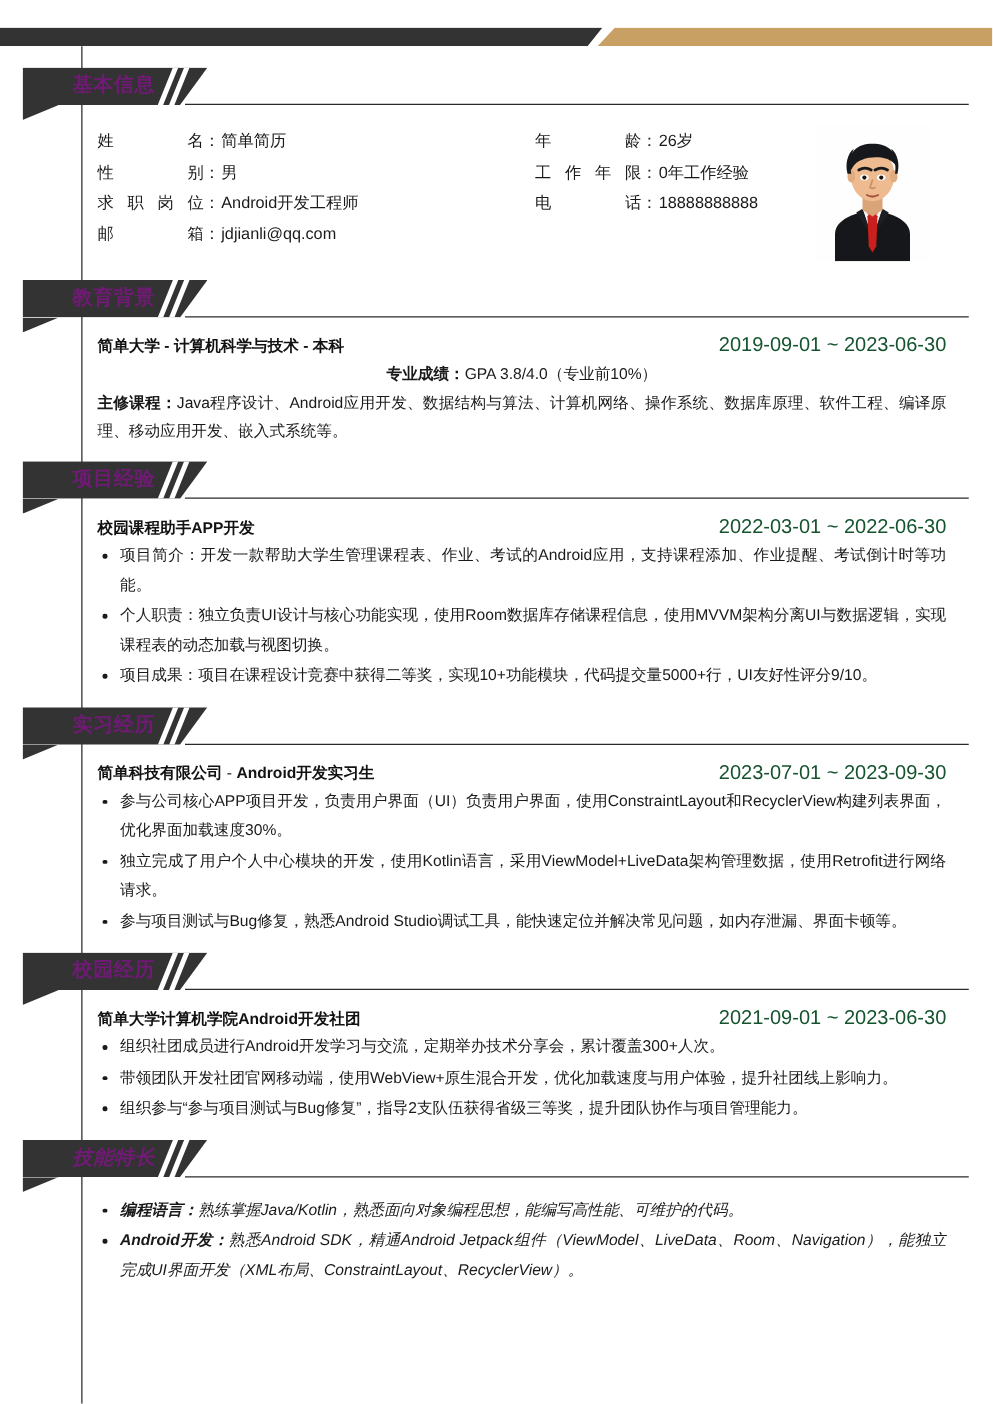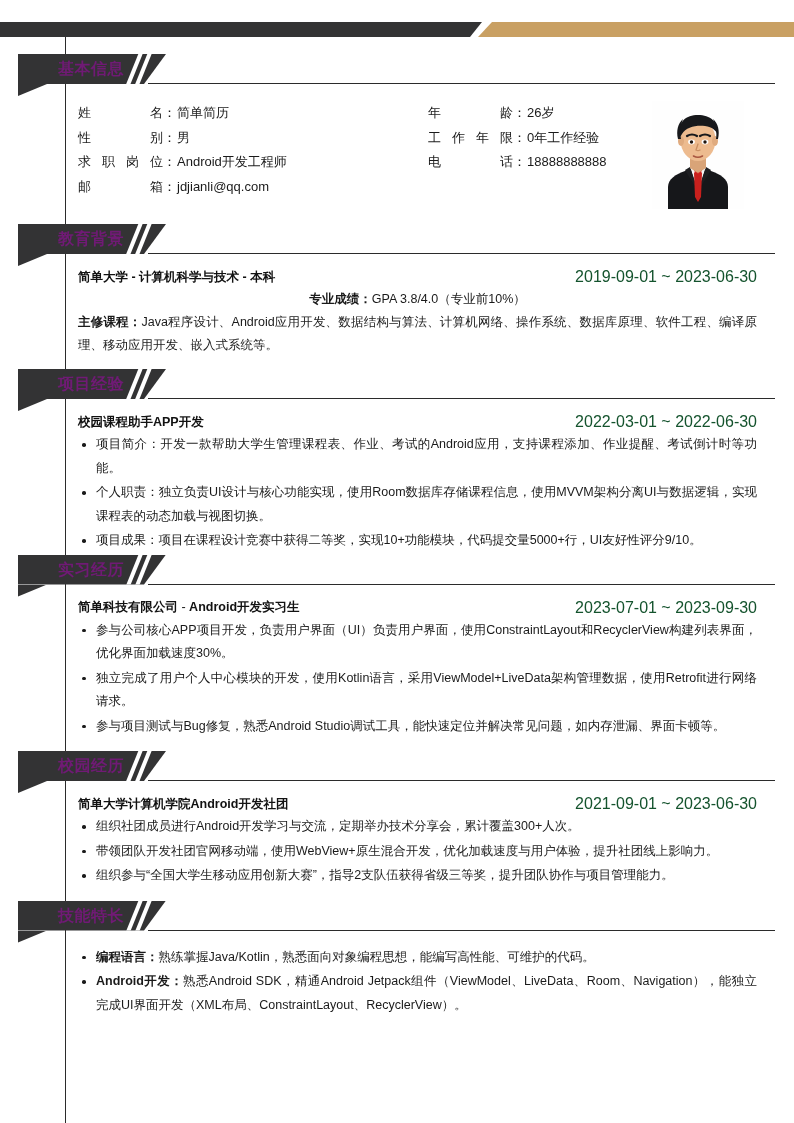--- a/index.html
+++ b/index.html
@@ -377,21 +377,21 @@
         <span class="entry-date">2022-03-01 ~ 2022-06-30</span>
       </div>
       <ul class="bullets">
         <li>项目简介：开发一款帮助大学生管理课程表、作业、考试的Android应用，支持课程添加、作业提醒、考试倒计时等功能。</li>
         <li>个人职责：独立负责UI设计与核心功能实现，使用Room数据库存储课程信息，使用MVVM架构分离UI与数据逻辑，实现课程表的动态加载与视图切换。</li>
         <li>项目成果：项目在课程设计竞赛中获得二等奖，实现10+功能模块，代码提交量5000+行，UI友好性评分9/10。</li>
       </ul>
     </div>
   </div>
 
-  <div class="section" style="margin-top:2px;">
+  <div class="section" style="margin-top:13px;">
     <div class="sec-head">
       <div class="sec-head-block"></div>
       <div class="sec-notch"></div>
       <div class="sec-title">实习经历</div>
       <div class="sec-rule"></div>
     </div>
     <div class="sec-body">
       <div class="entry-head">
         <span class="entry-title"><span>简单科技有限公司</span><span class="reg"> - </span><span>Android开发实习生</span></span>
         <span class="entry-date">2023-07-01 ~ 2023-09-30</span>
@@ -412,26 +412,26 @@
       <div class="sec-rule"></div>
     </div>
     <div class="sec-body">
       <div class="entry-head">
         <span class="entry-title">简单大学计算机学院Android开发社团</span>
         <span class="entry-date">2021-09-01 ~ 2023-06-30</span>
       </div>
       <ul class="bullets">
         <li>组织社团成员进行Android开发学习与交流，定期举办技术分享会，累计覆盖300+人次。</li>
         <li>带领团队开发社团官网移动端，使用WebView+原生混合开发，优化加载速度与用户体验，提升社团线上影响力。</li>
-        <li>组织参与“全国大学生移动应用创新大赛”，指导2支队伍获得省级三等奖，提升团队协作与项目管理能力。</li>
+        <li>组织参与“参与项目测试与Bug修复”，指导2支队伍获得省级三等奖，提升团队协作与项目管理能力。</li>
       </ul>
     </div>
   </div>
 
-  <div class="section" style="margin-top:13px;">
+  <div class="section" style="margin-top:13px;font-style:italic;">
     <div class="sec-head">
       <div class="sec-head-block"></div>
       <div class="sec-notch"></div>
       <div class="sec-title">技能特长</div>
       <div class="sec-rule"></div>
     </div>
     <div class="sec-body" style="padding-top:12px;">
       <ul class="bullets">
         <li><b>编程语言：</b><span>熟练掌握Java/Kotlin，熟悉面向对象编程思想，能编写高性能、可维护的代码。</span></li>
         <li><b>Android开发：</b><span>熟悉Android SDK，精通Android Jetpack组件（ViewModel、LiveData、Room、Navigation），能独立完成UI界面开发（XML布局、ConstraintLayout、RecyclerView）。</span></li>

